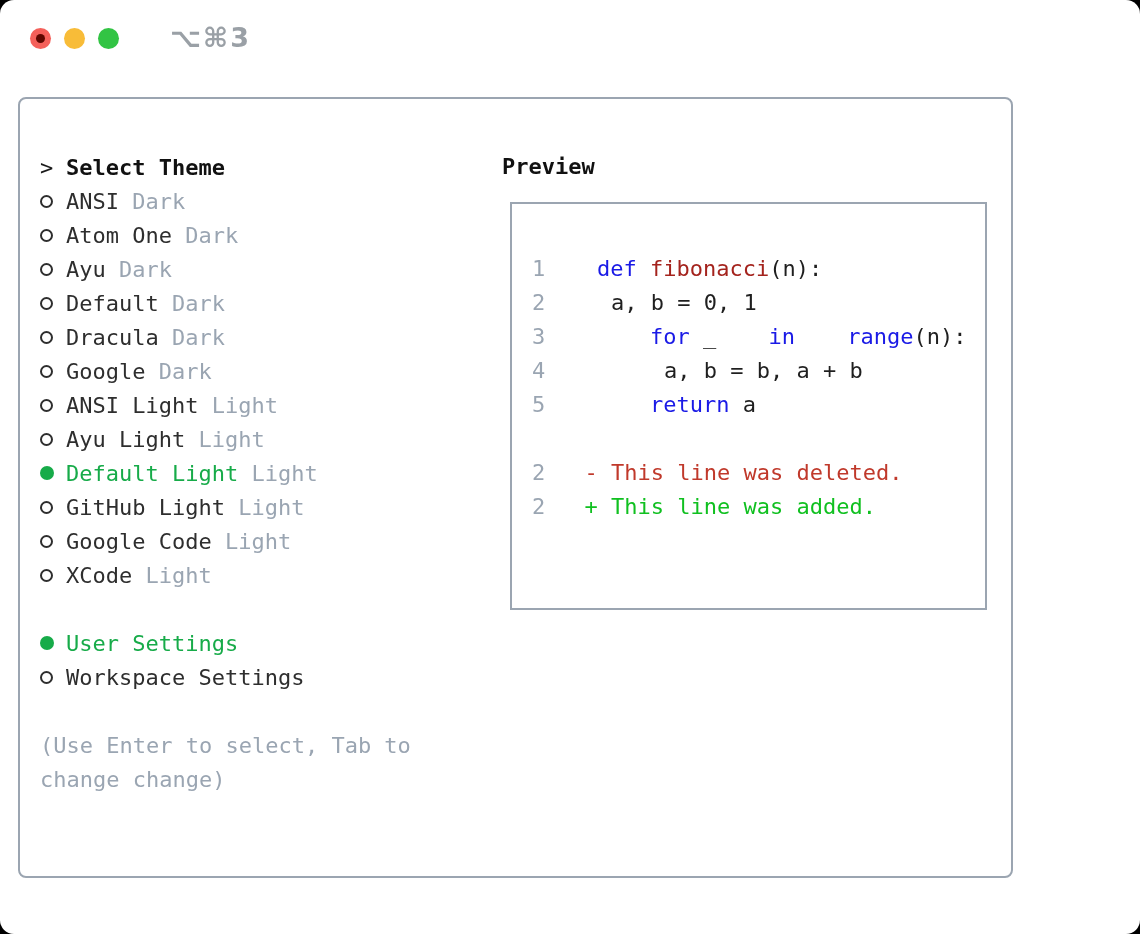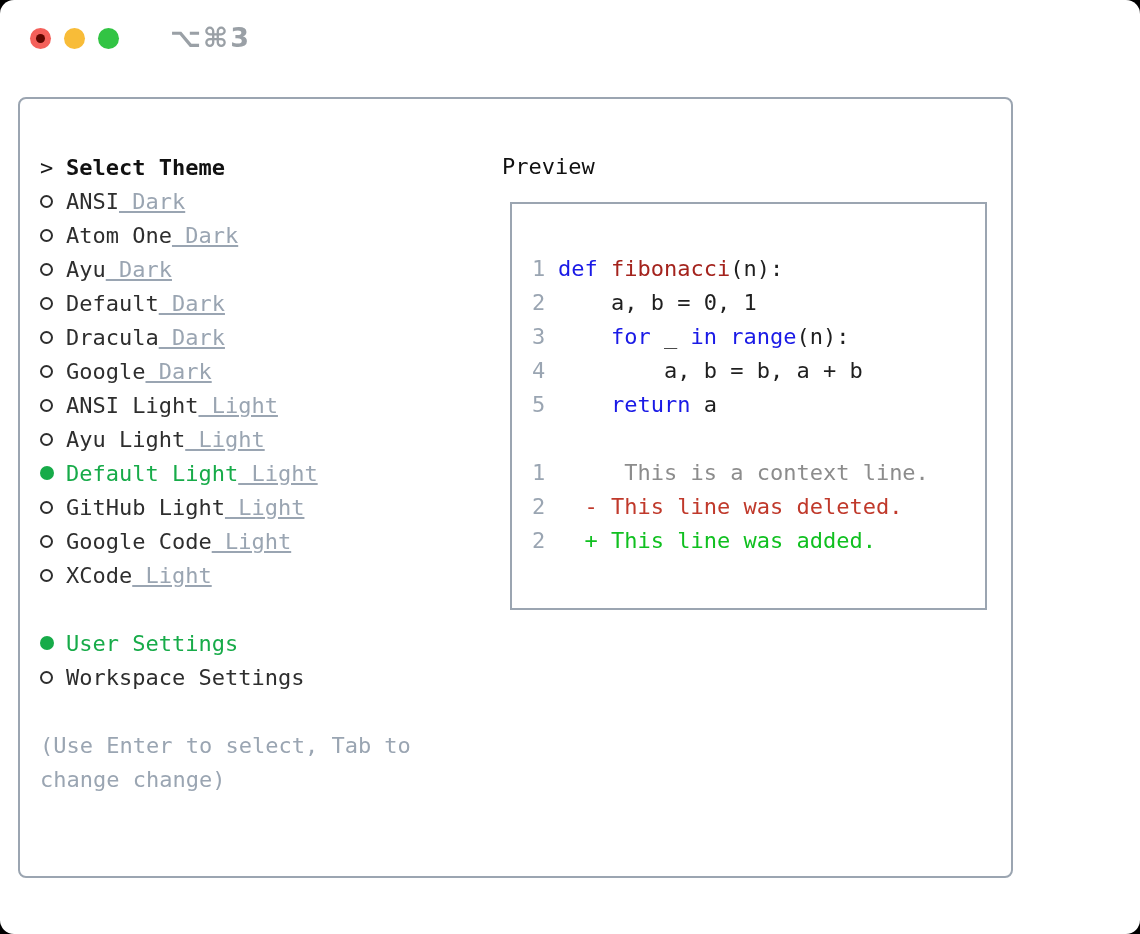--- a/index.html
+++ b/index.html
@@ -27,35 +27,35 @@
   }
   .left-col{position:absolute;left:20px;top:51px;font-size:22px;color:#2e2e2e;}
   .row{height:34px;display:flex;align-items:center;white-space:pre;}
   .cell{display:inline-flex;width:26px;align-items:center;flex:none;}
   .prefix-ch{color:#1a1a1a;}
   .hdr{font-weight:bold;color:#111;}
   .radio{width:13px;height:13px;border-radius:50%;border:2px solid #2e2e2e;box-sizing:border-box;}
   .radio.sel{width:14px;height:14px;border:none;background:var(--green,#17ab49);}
   .tname{color:#2e2e2e;}
   .tname.sel{color:var(--green,#17ab49);}
-  .ttag{color:var(--muted,#9aa5b2);text-decoration:underline;}
+  .ttag{color:var(--muted,#9aa5b2);}
   .spacer{height:34px;}
   .hint .row{color:var(--muted,#9aa5b2);}
   
   .preview-label{position:absolute;left:482px;top:51px;height:34px;line-height:34px;
-    font-size:22px;font-weight:normal;color:#111;}
+    font-size:22px;font-weight:bold;color:#111;}
   .preview-box{
     position:absolute;left:490px;top:103px;width:477px;height:408px;
     box-sizing:border-box;border:2px solid var(--border,#9ba5b1);
     padding:48px 0 0 20px;overflow:hidden;background:#fff;
   }
   .prow{height:34px;line-height:34px;font-size:22px;white-space:pre;}
   .num{color:var(--muted,#9aa5b2);display:inline-block;width:26px;}
   .p{color:#1f1f1f;}
-  .kw{color:var(--kw,#1a1ae6);}
+  .kw{color:var(--kw,#1a1ae6);margin-left:39px;}
   .fn{color:var(--fn,#a4231d);}
   .ctx{color:var(--ctx,#8c8c8c);}
   .del{color:var(--del,#c0392b);}
   .add{color:var(--add,#10c020);}
 </style>
 </head>
 <body>
 
 <div class="window">
 
@@ -105,20 +105,19 @@
 
     <div class="preview-label">Preview</div>
     <div class="preview-box">
       <div id="preview-lines">
           <div class="prow"><span class="num">1</span><span class="kw">def</span><span class="p"> </span><span class="fn">fibonacci</span><span class="p">(n):</span></div>
           <div class="prow"><span class="num">2</span><span class="p">    a, b = 0, 1</span></div>
           <div class="prow"><span class="num">3</span><span class="p">    </span><span class="kw">for</span><span class="p"> _ </span><span class="kw">in</span><span class="p"> </span><span class="kw">range</span><span class="p">(n):</span></div>
           <div class="prow"><span class="num">4</span><span class="p">        a, b = b, a + b</span></div>
           <div class="prow"><span class="num">5</span><span class="p">    </span><span class="kw">return</span><span class="p"> a</span></div>
           <div class="prow"></div>
-          <div class="prow"><span class="num">1</span><span class="ctx">     This is a context line.</span></div>
           <div class="prow"><span class="num">2</span><span class="del">  - This line was deleted.</span></div>
           <div class="prow"><span class="num">2</span><span class="add">  + This line was added.</span></div>
         </div>
     </div>
 
   </div>
 </div>
 
 </body></html>

